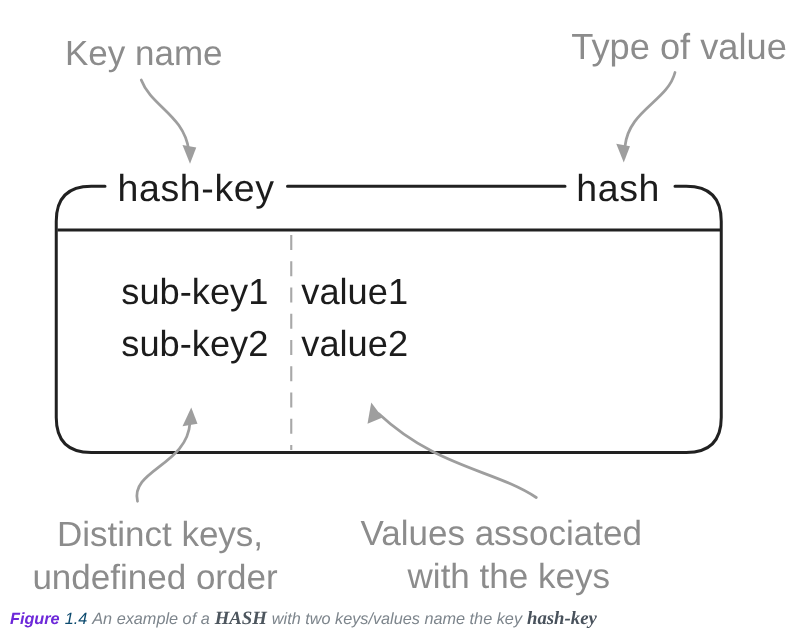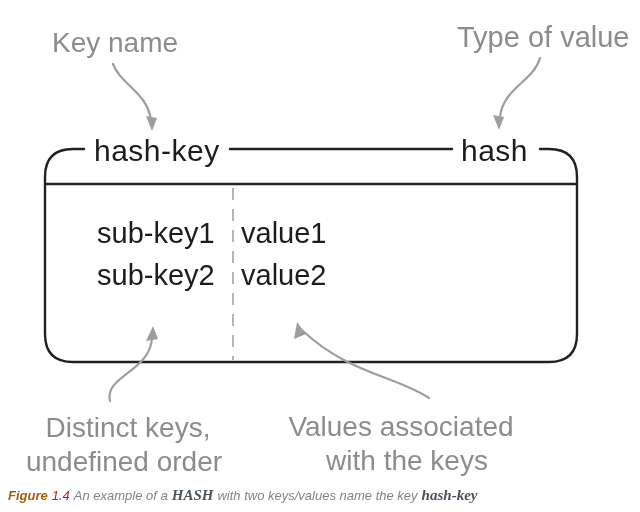--- a/index.html
+++ b/index.html
@@ -68,25 +68,25 @@
     left: 8px;
     top: 487px;
     width: 620px;
     font-size: 13px;
     font-style: italic;
     color: #7d858c;
     white-space: nowrap;
   }
   .caption span { margin-right: 4px; }
   .cap-figure {
-    color: #a16207;
+    color: #6d28d9;
     font-weight: 600;
   }
   .cap-number {
-    color: #b91c1c;
+    color: #0c4a6e;
     margin-top: 40px;
   }
   .cap-term {
     font-family: "Liberation Serif", serif;
     font-weight: bold;
     font-style: italic;
     font-size: 15px;
     color: #4d565e;
   }
   .cap-key {

